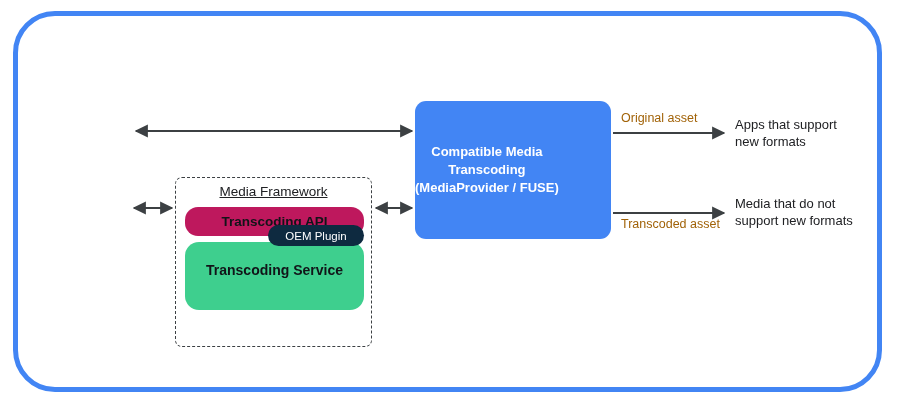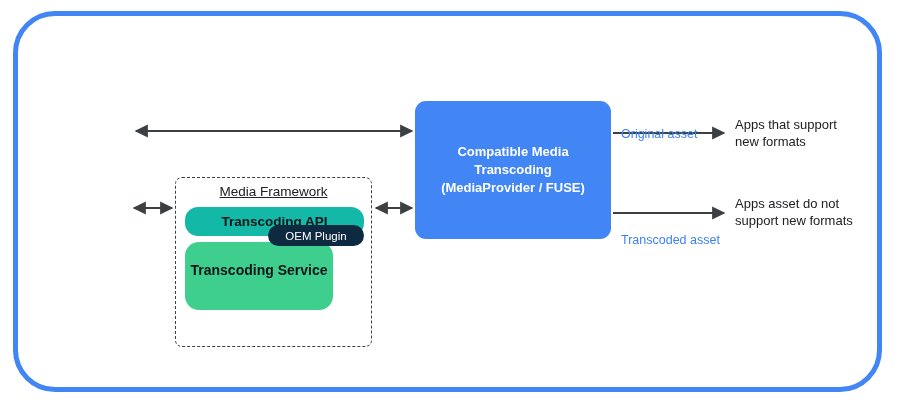--- a/index.html
+++ b/index.html
@@ -99,29 +99,29 @@
     display: flex;
     align-items: center;
     justify-content: center;
     text-align: center;
   }
   .pill-api {
     left: 9px;
     top: 29px;
     width: 179px;
     height: 29px;
-    background: #14b8a6;
+    background: #be185d;
     font-size: 13.5px;
     font-weight: bold;
     color: #111418;
   }
   .pill-service {
     left: 9px;
     top: 64px;
-    width: 148px;
+    width: 179px;
     height: 68px;
     background: #3ecf8e;
     font-size: 14px;
     font-weight: bold;
     color: #111418;
     border-radius: 14px;
   }
   .pill-service .svc-label {
     position: absolute;
     left: 0;
@@ -159,21 +159,20 @@
   .cmt-box {
     position: absolute;
     left: 415px;
     top: 101px;
     width: 196px;
     height: 138px;
     border-radius: 11px;
     background: #4285f4;
     display: flex;
     align-items: center;
-    justify-content: center;
     text-align: center;
   }
   .cmt-text {
     font-size: 13px;
     font-weight: bold;
     line-height: 18px;
     color: #ffffff;
     white-space: pre-line;
   }
 
@@ -184,23 +183,22 @@
     top: 0;
     width: 898px;
     height: 404px;
     pointer-events: none;
   }
 
   
   .asset-label {
     position: absolute;
     font-size: 12.5px;
-    color: #3b82f6;
+    color: #a16207;
     white-space: nowrap;
-    margin-top: 16px;
   }
   .label-original { left: 621px; top: 111px; }
   .label-transcoded { left: 621px; top: 217px; }
 
   .apps-label {
     position: absolute;
     font-size: 13px;
     line-height: 17px;
     color: #202124;
     white-space: pre-line;
@@ -254,16 +252,16 @@
     <div class="cmt-text">Compatible Media
 Transcoding
 (MediaProvider / FUSE)</div>
   </div>
 
   <div class="asset-label label-original">Original asset</div>
   <div class="asset-label label-transcoded">Transcoded asset</div>
 
   <div class="apps-label apps-support">Apps that support
 new formats</div>
-  <div class="apps-label apps-nosupport">Apps asset do not
+  <div class="apps-label apps-nosupport">Media that do not
 support new formats</div>
 
 </div>
 
 </body></html>

